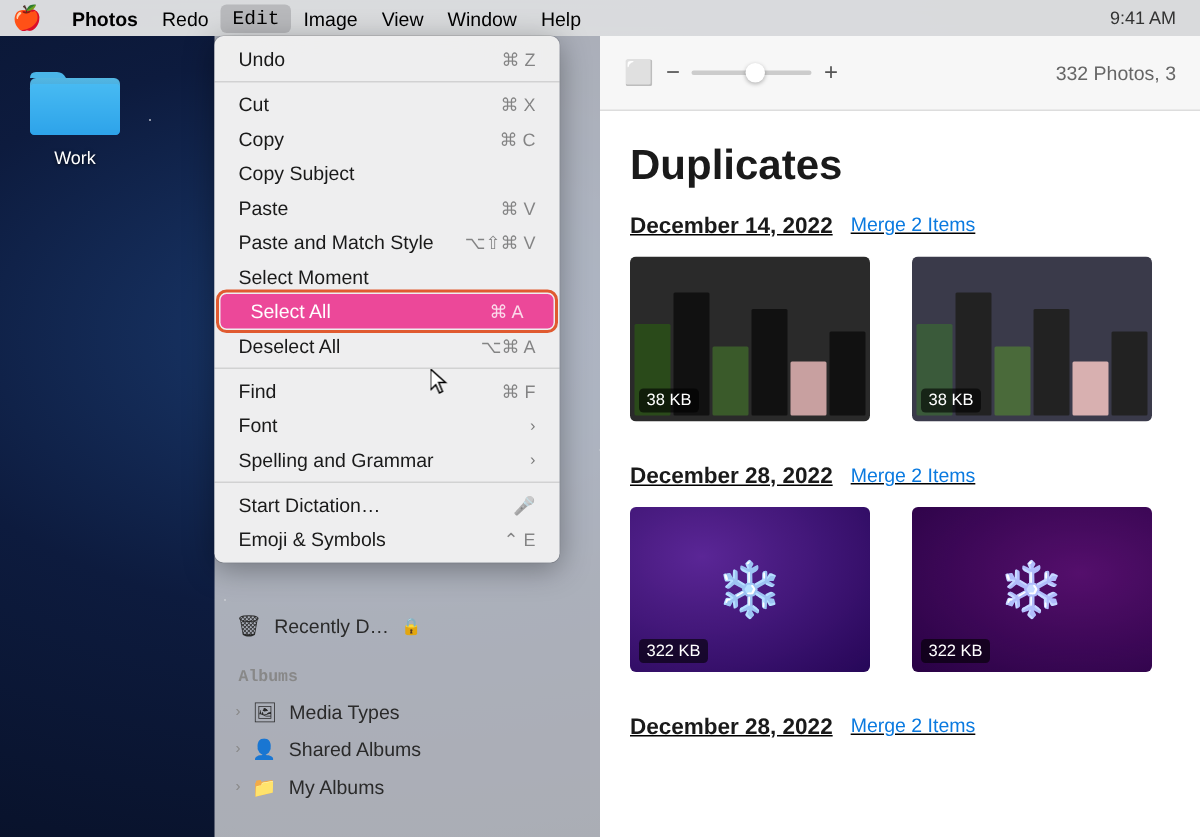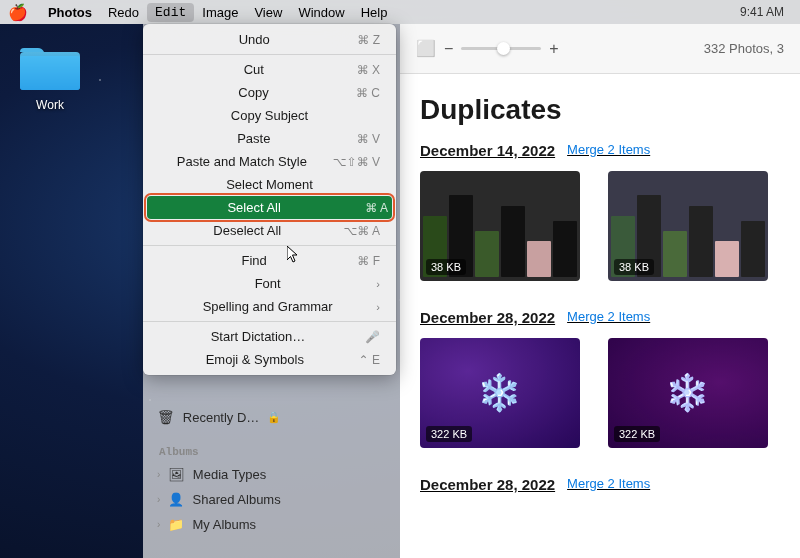--- a/index.html
+++ b/index.html
@@ -107,46 +107,45 @@
       text-align: center;
       margin-top: 4px;
       text-shadow: 0 1px 3px rgba(0,0,0,0.8);
     }
 
     
     .dropdown-menu {
       position: absolute;
       top: 24px;
       left: 143px;
-      width: 253px;
+      width: 230px;
       background: rgba(240, 240, 240, 0.96);
       backdrop-filter: blur(30px);
       border-radius: 6px;
       box-shadow: 0 4px 20px rgba(0,0,0,0.35), 0 0 0 0.5px rgba(0,0,0,0.15);
       padding: 4px 0;
       z-index: 200;
       font-size: 13px;
-      text-align: center;
     }
 
     .menu-item {
       display: flex;
       align-items: center;
       padding: 4px 16px;
       cursor: default;
       color: #1a1a1a;
       position: relative;
     }
 
     .menu-item.selected-highlight {
-      background: #15803d;
+      background: #ec4899;
       color: white;
       border-radius: 4px;
       margin: 0 4px;
-      padding: 4px 4px;
+      padding: 4px 20px;
       outline: 2px solid #e05a30;
       outline-offset: 1px;
     }
 
     .menu-item-label {
       flex: 1;
     }
 
     .menu-item-shortcut {
       color: rgba(0,0,0,0.45);

